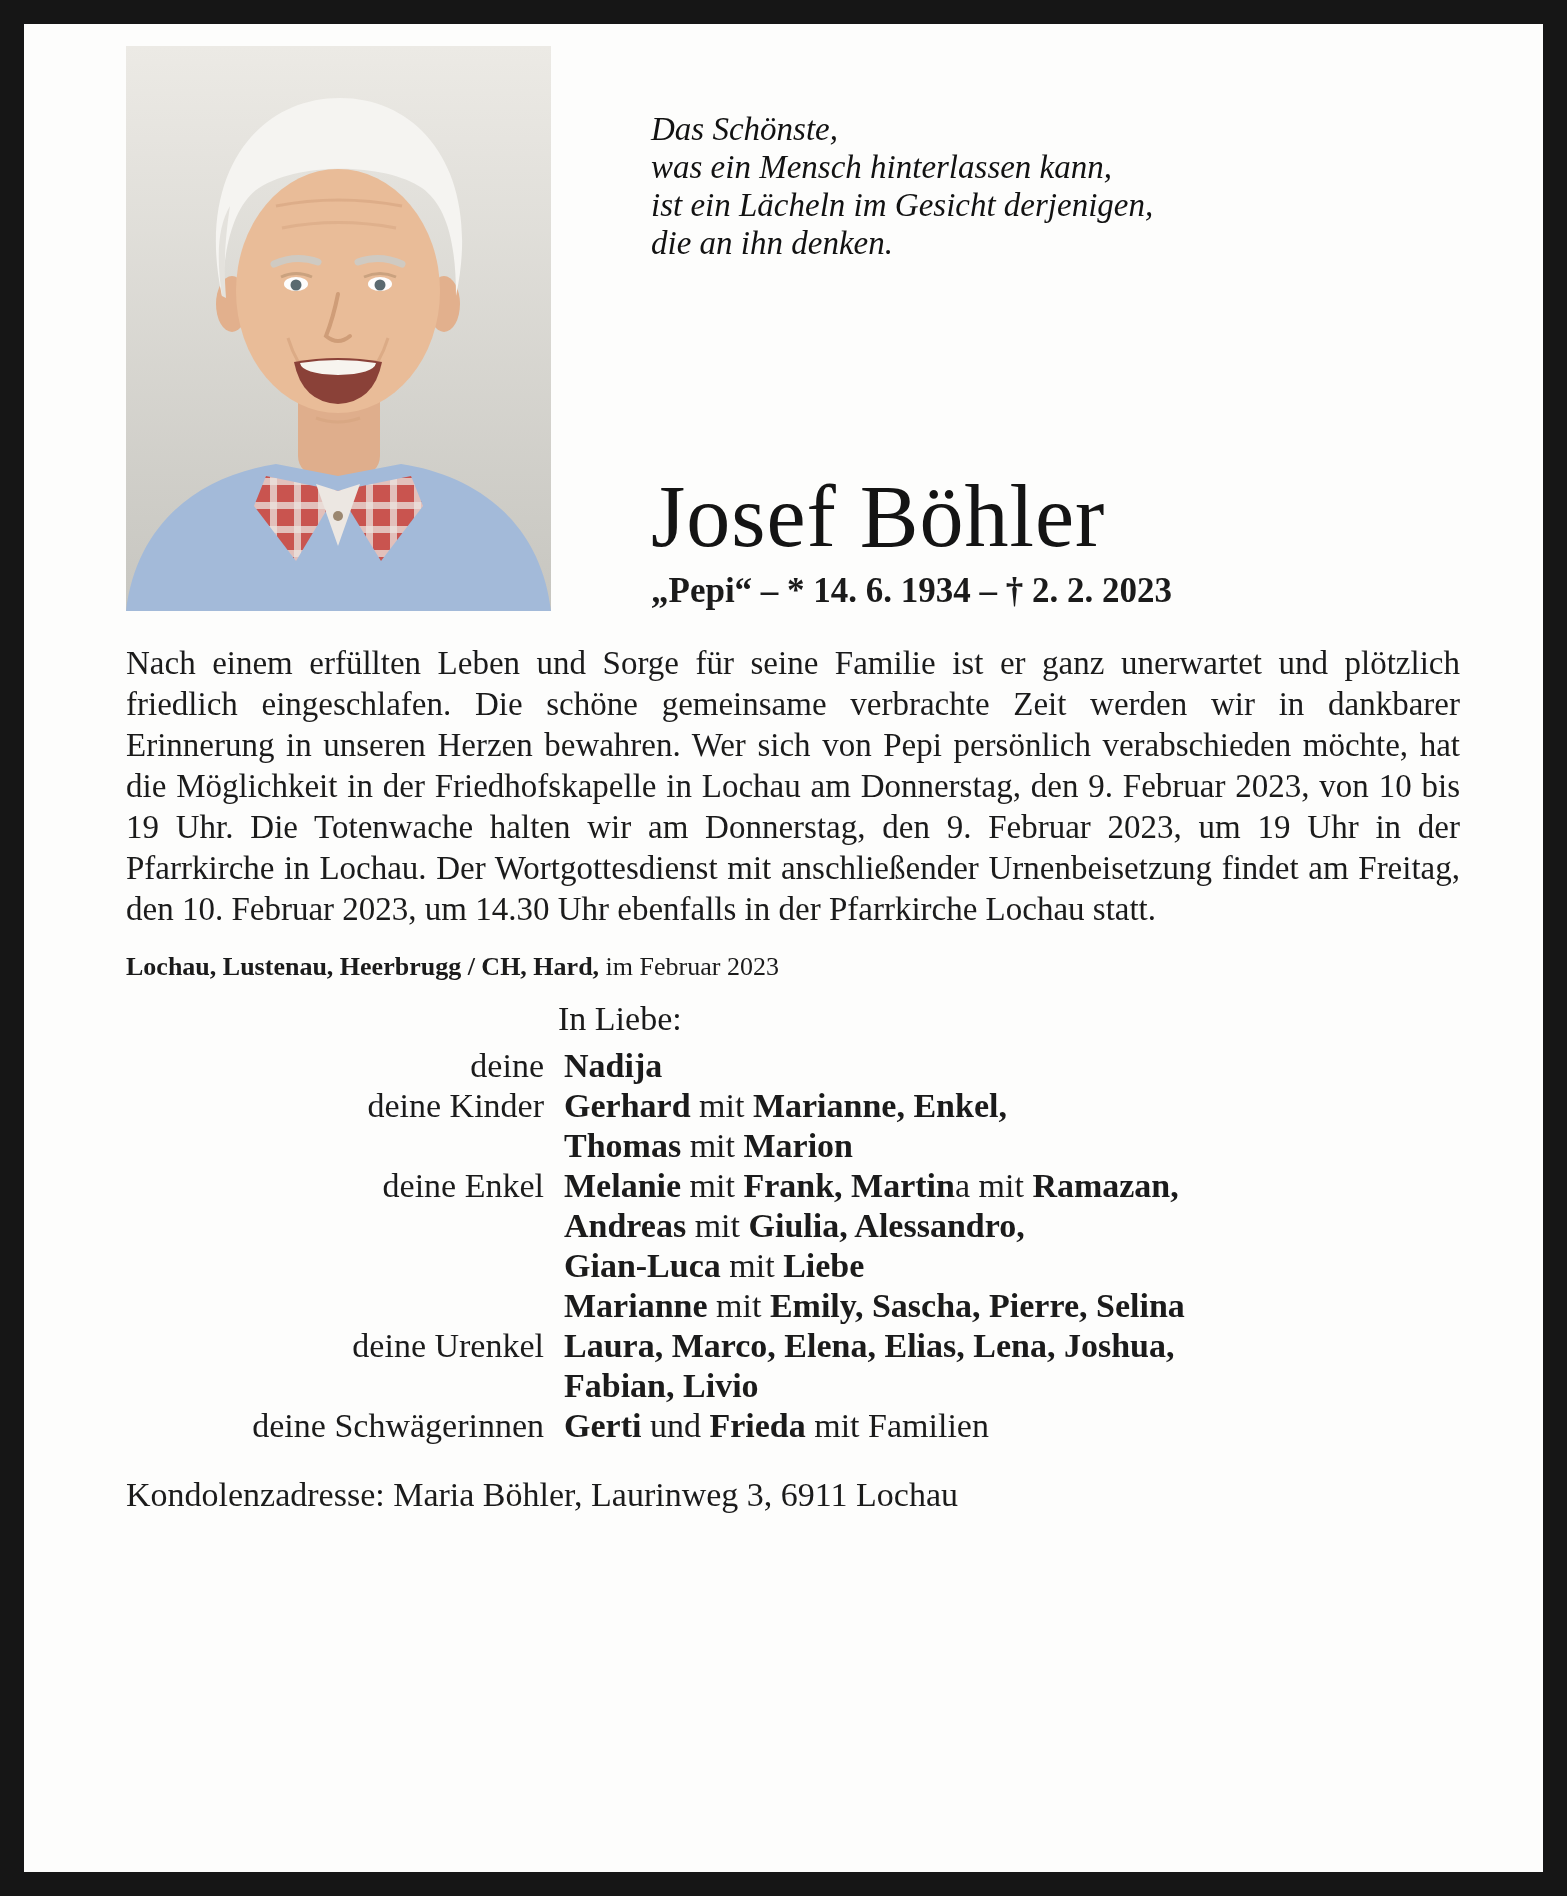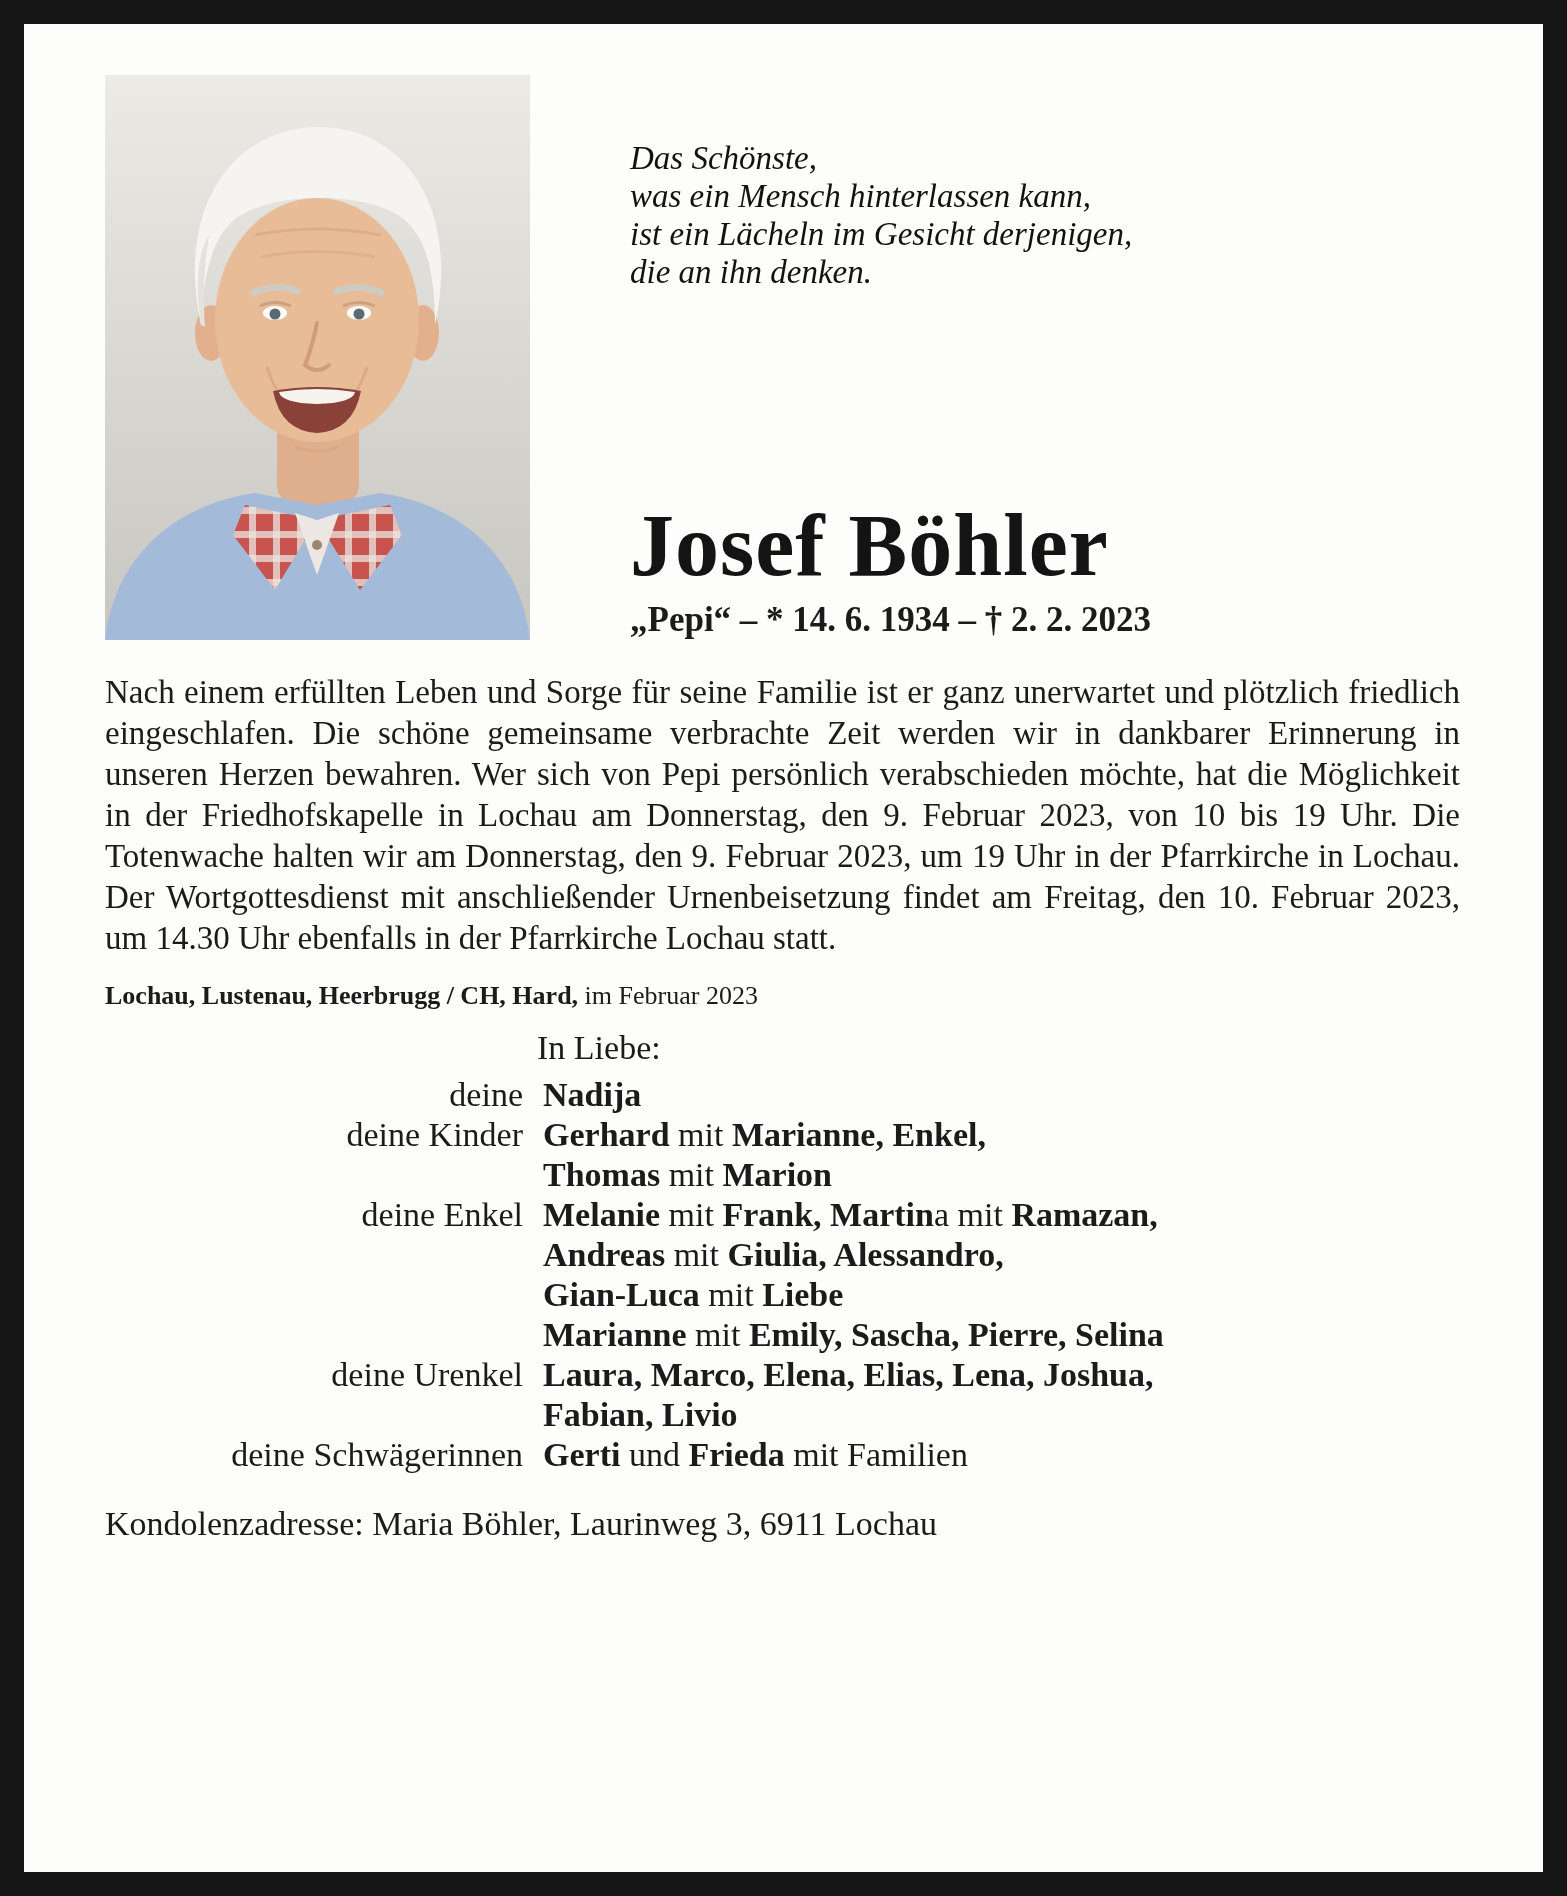--- a/index.html
+++ b/index.html
@@ -11,22 +11,23 @@
     width: 1567px;
     height: 1896px;
     box-sizing: border-box;
     border: 24px solid #161616;
     background: #fdfdfc;
     font-family: "Liberation Serif", serif;
     color: #1b1b1b;
     overflow: hidden;
   }
   .inner {
-    padding: 51px 83px 30px 81px;
+    padding: 22px 83px 30px 81px;
     box-sizing: border-box;
+    margin-left: 21px;
   }
   .top-section {
     display: flex;
     gap: 100px;
   }
   .photo {
     flex: none;
     width: 425px;
     height: 565px;
     overflow: hidden;
@@ -45,21 +46,21 @@
     line-height: 38px;
     color: #121212;
   }
   .title-block {
     margin-top: auto;
   }
   .name {
     margin: 0;
     font-size: 88px;
     line-height: 92px;
-    font-weight: 700;
+    font-weight: 400;
     letter-spacing: 1px;
     color: #141414;
   }
   .dates {
     margin-top: 8px;
     font-size: 35px;
     font-weight: 700;
   }
   .obituary {
     margin: 32px 0 0 0;

